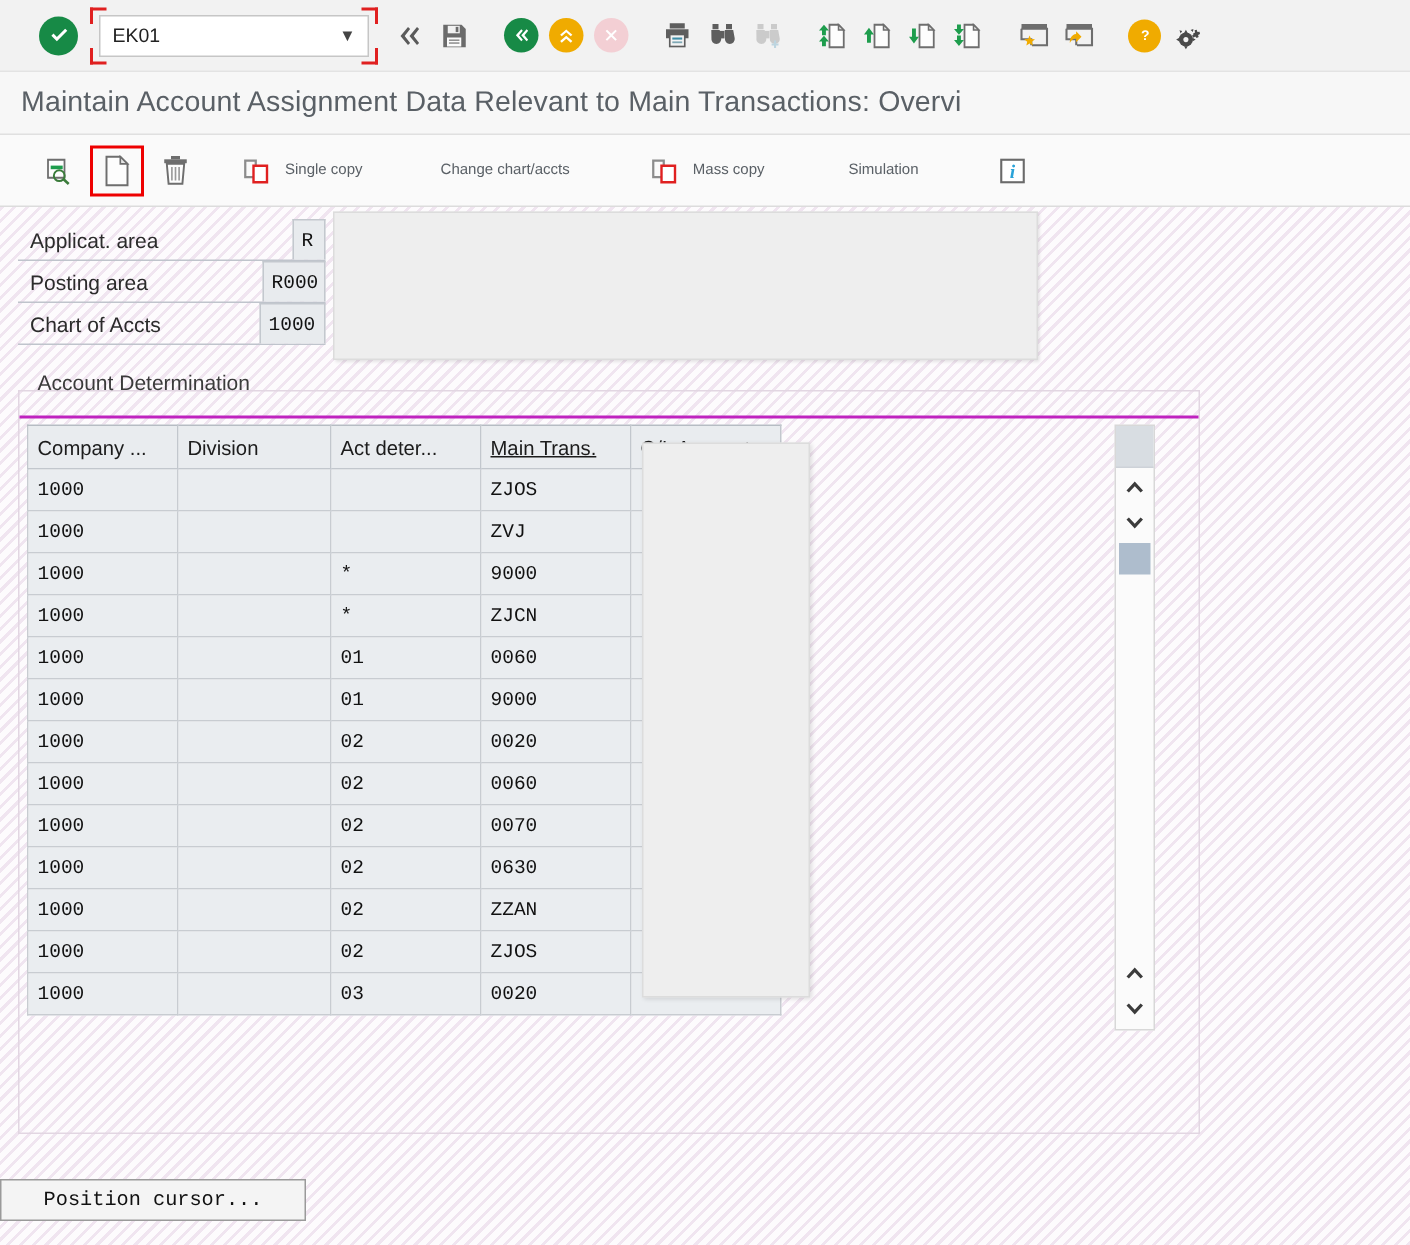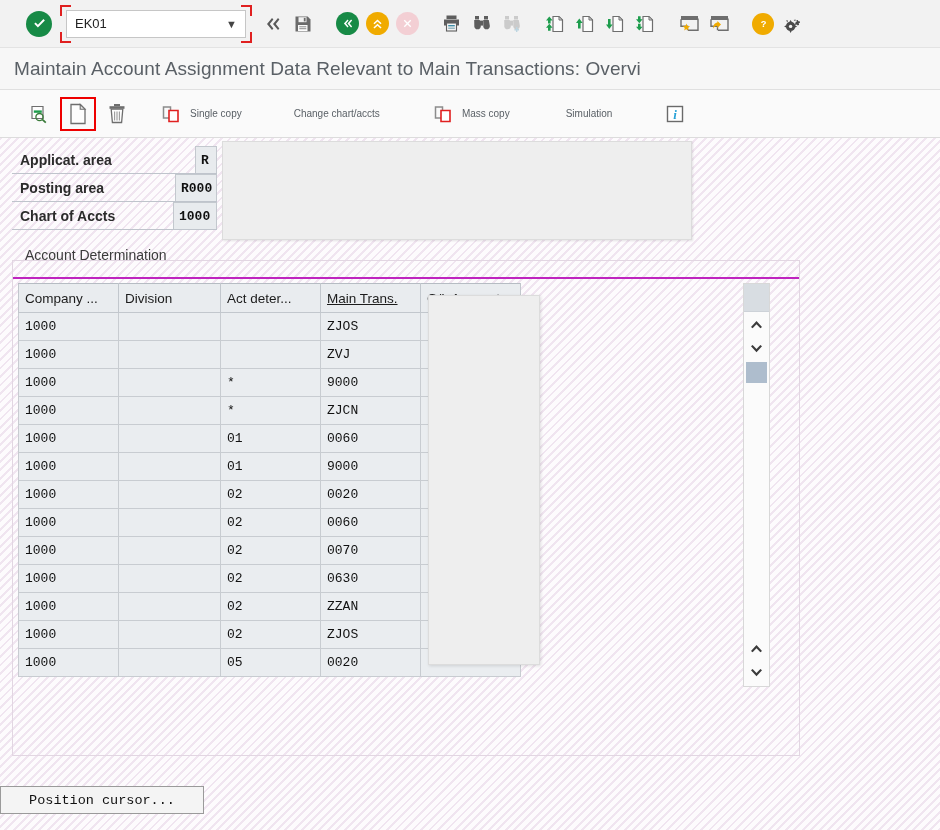--- a/index.html
+++ b/index.html
@@ -111,21 +111,20 @@
         rgba(221,196,221,.40) 0px,
         rgba(221,196,221,.40) 2px,
         rgba(255,255,255,0) 2px,
         rgba(255,255,255,0) 6px);
   }
 
   
   .fieldblock{
     position:absolute;left:12px;top:8px;
     width:205px;
-    font-weight:bold;
   }
   .frow{
     display:flex;align-items:stretch;
     height:28px;
     border-bottom:1px solid #bfc4cc;
   }
   .frow .flabel{
     flex:1;
     display:flex;align-items:center;
     font-size:14px;color:#2b2b2b;
@@ -636,21 +635,21 @@
           <tr>
             <td>1000</td>
             <td></td>
             <td>02</td>
             <td>ZJOS</td>
             <td></td>
           </tr>
           <tr>
             <td>1000</td>
             <td></td>
-            <td>05</td>
+            <td>03</td>
             <td>0020</td>
             <td></td>
           </tr>
         </tbody>
       </table>
 
       <div class="col-overlay"></div>
 
       <div class="vscroll">
         <div class="vs-box"></div>

